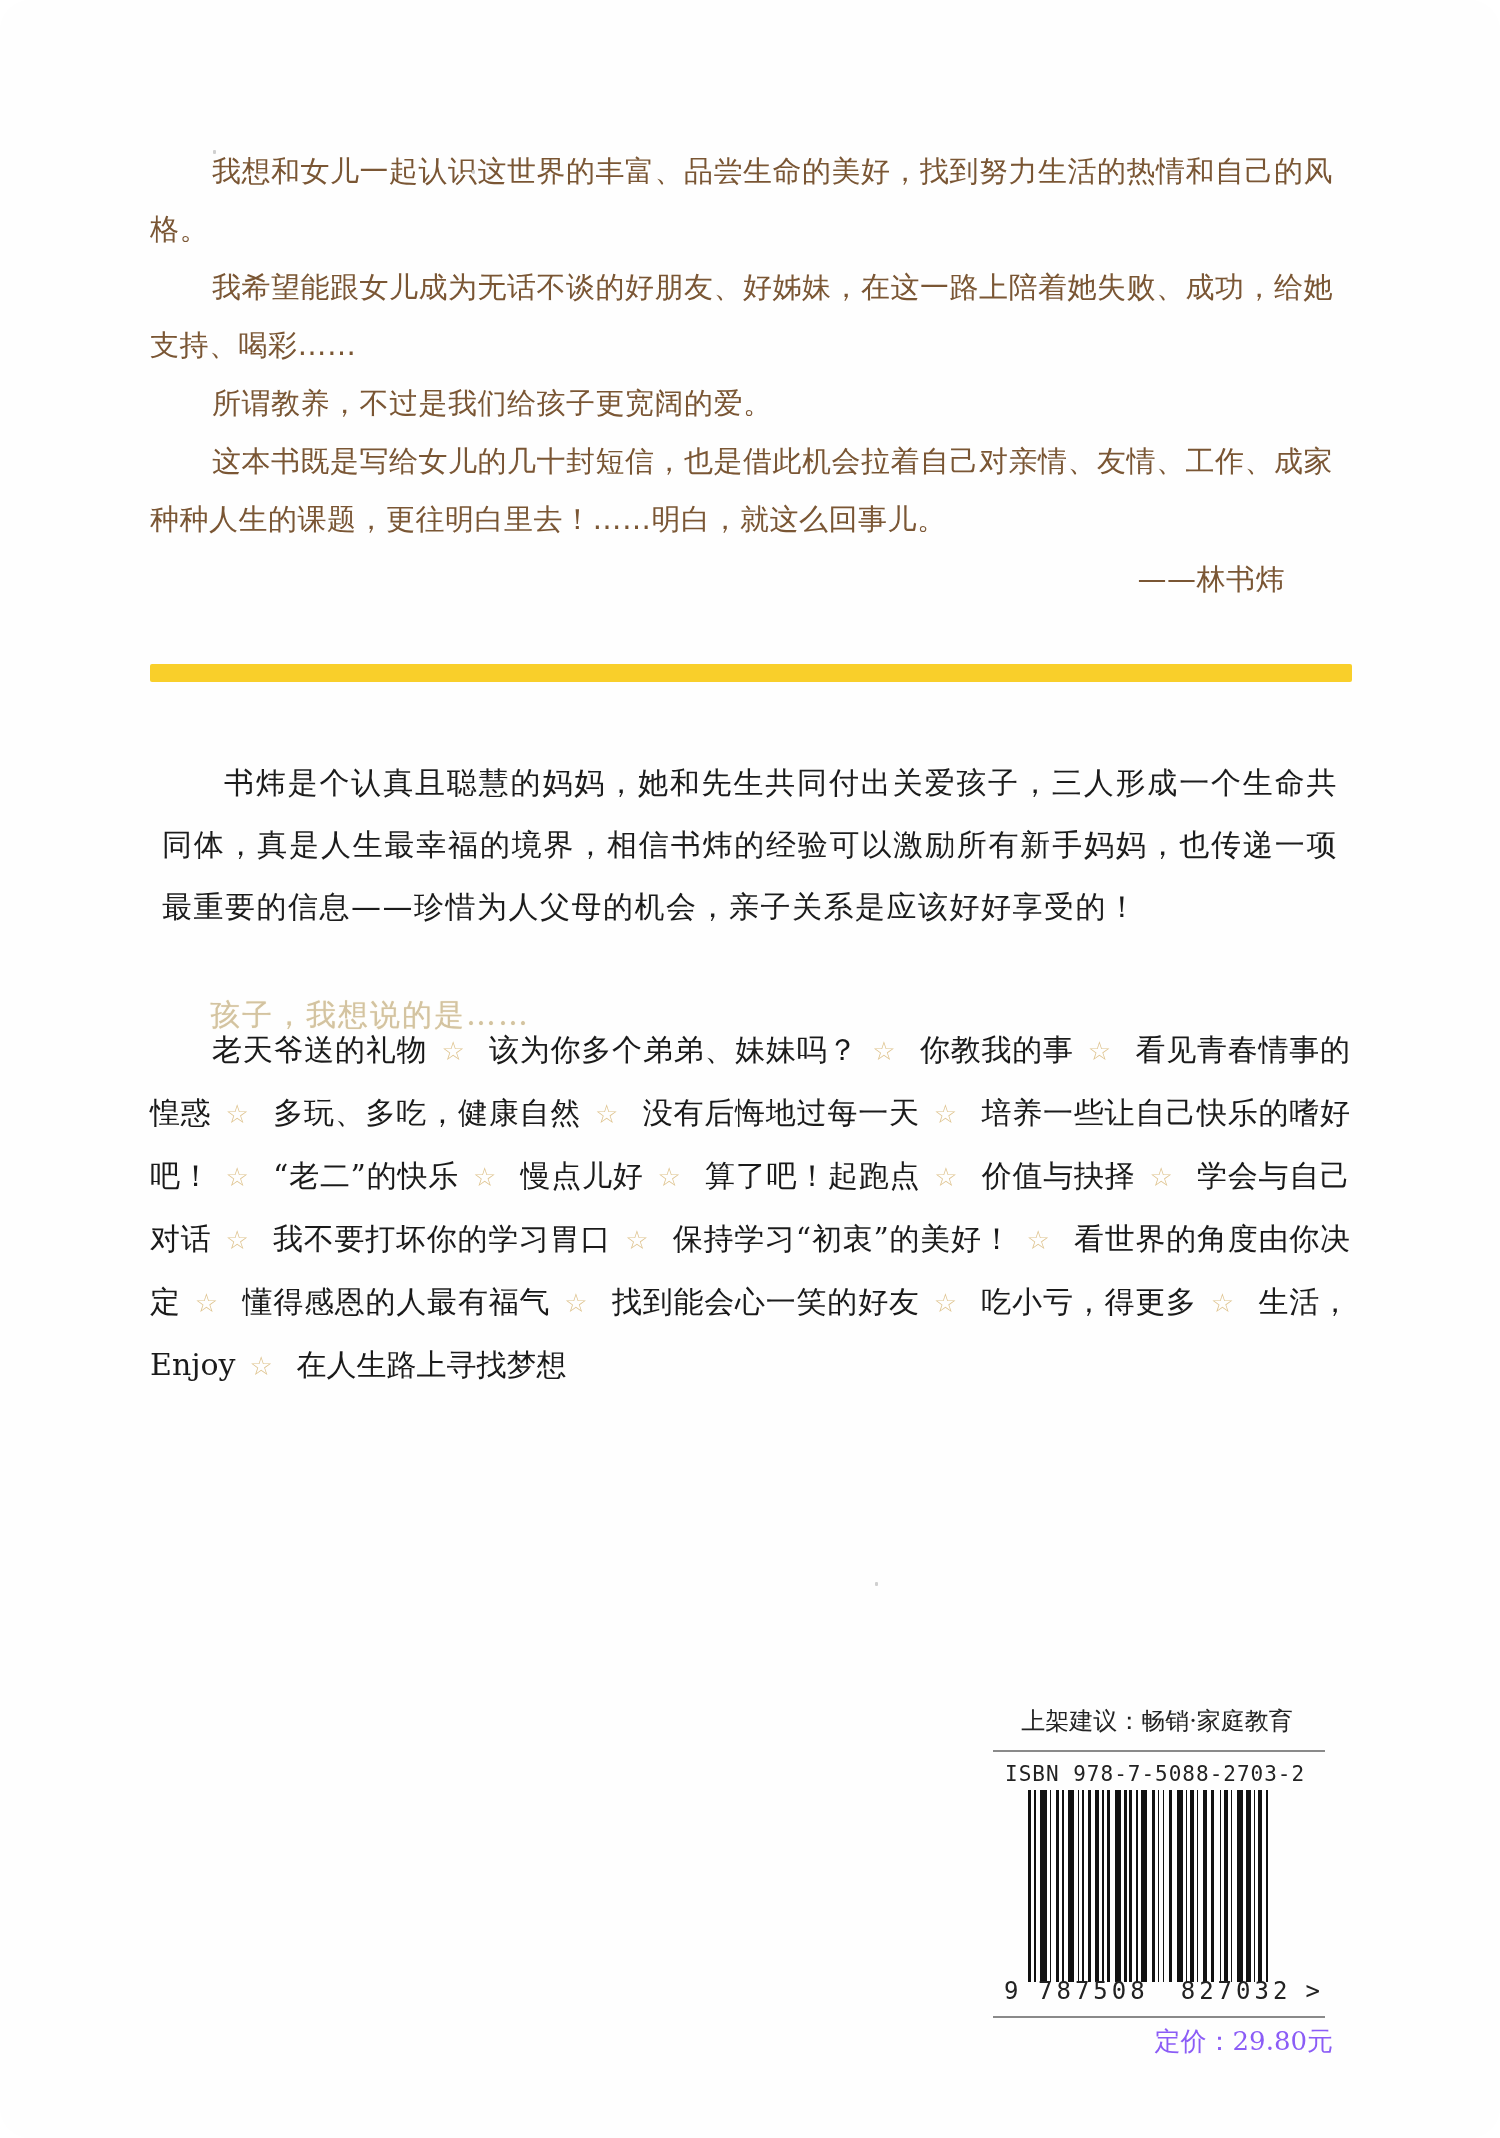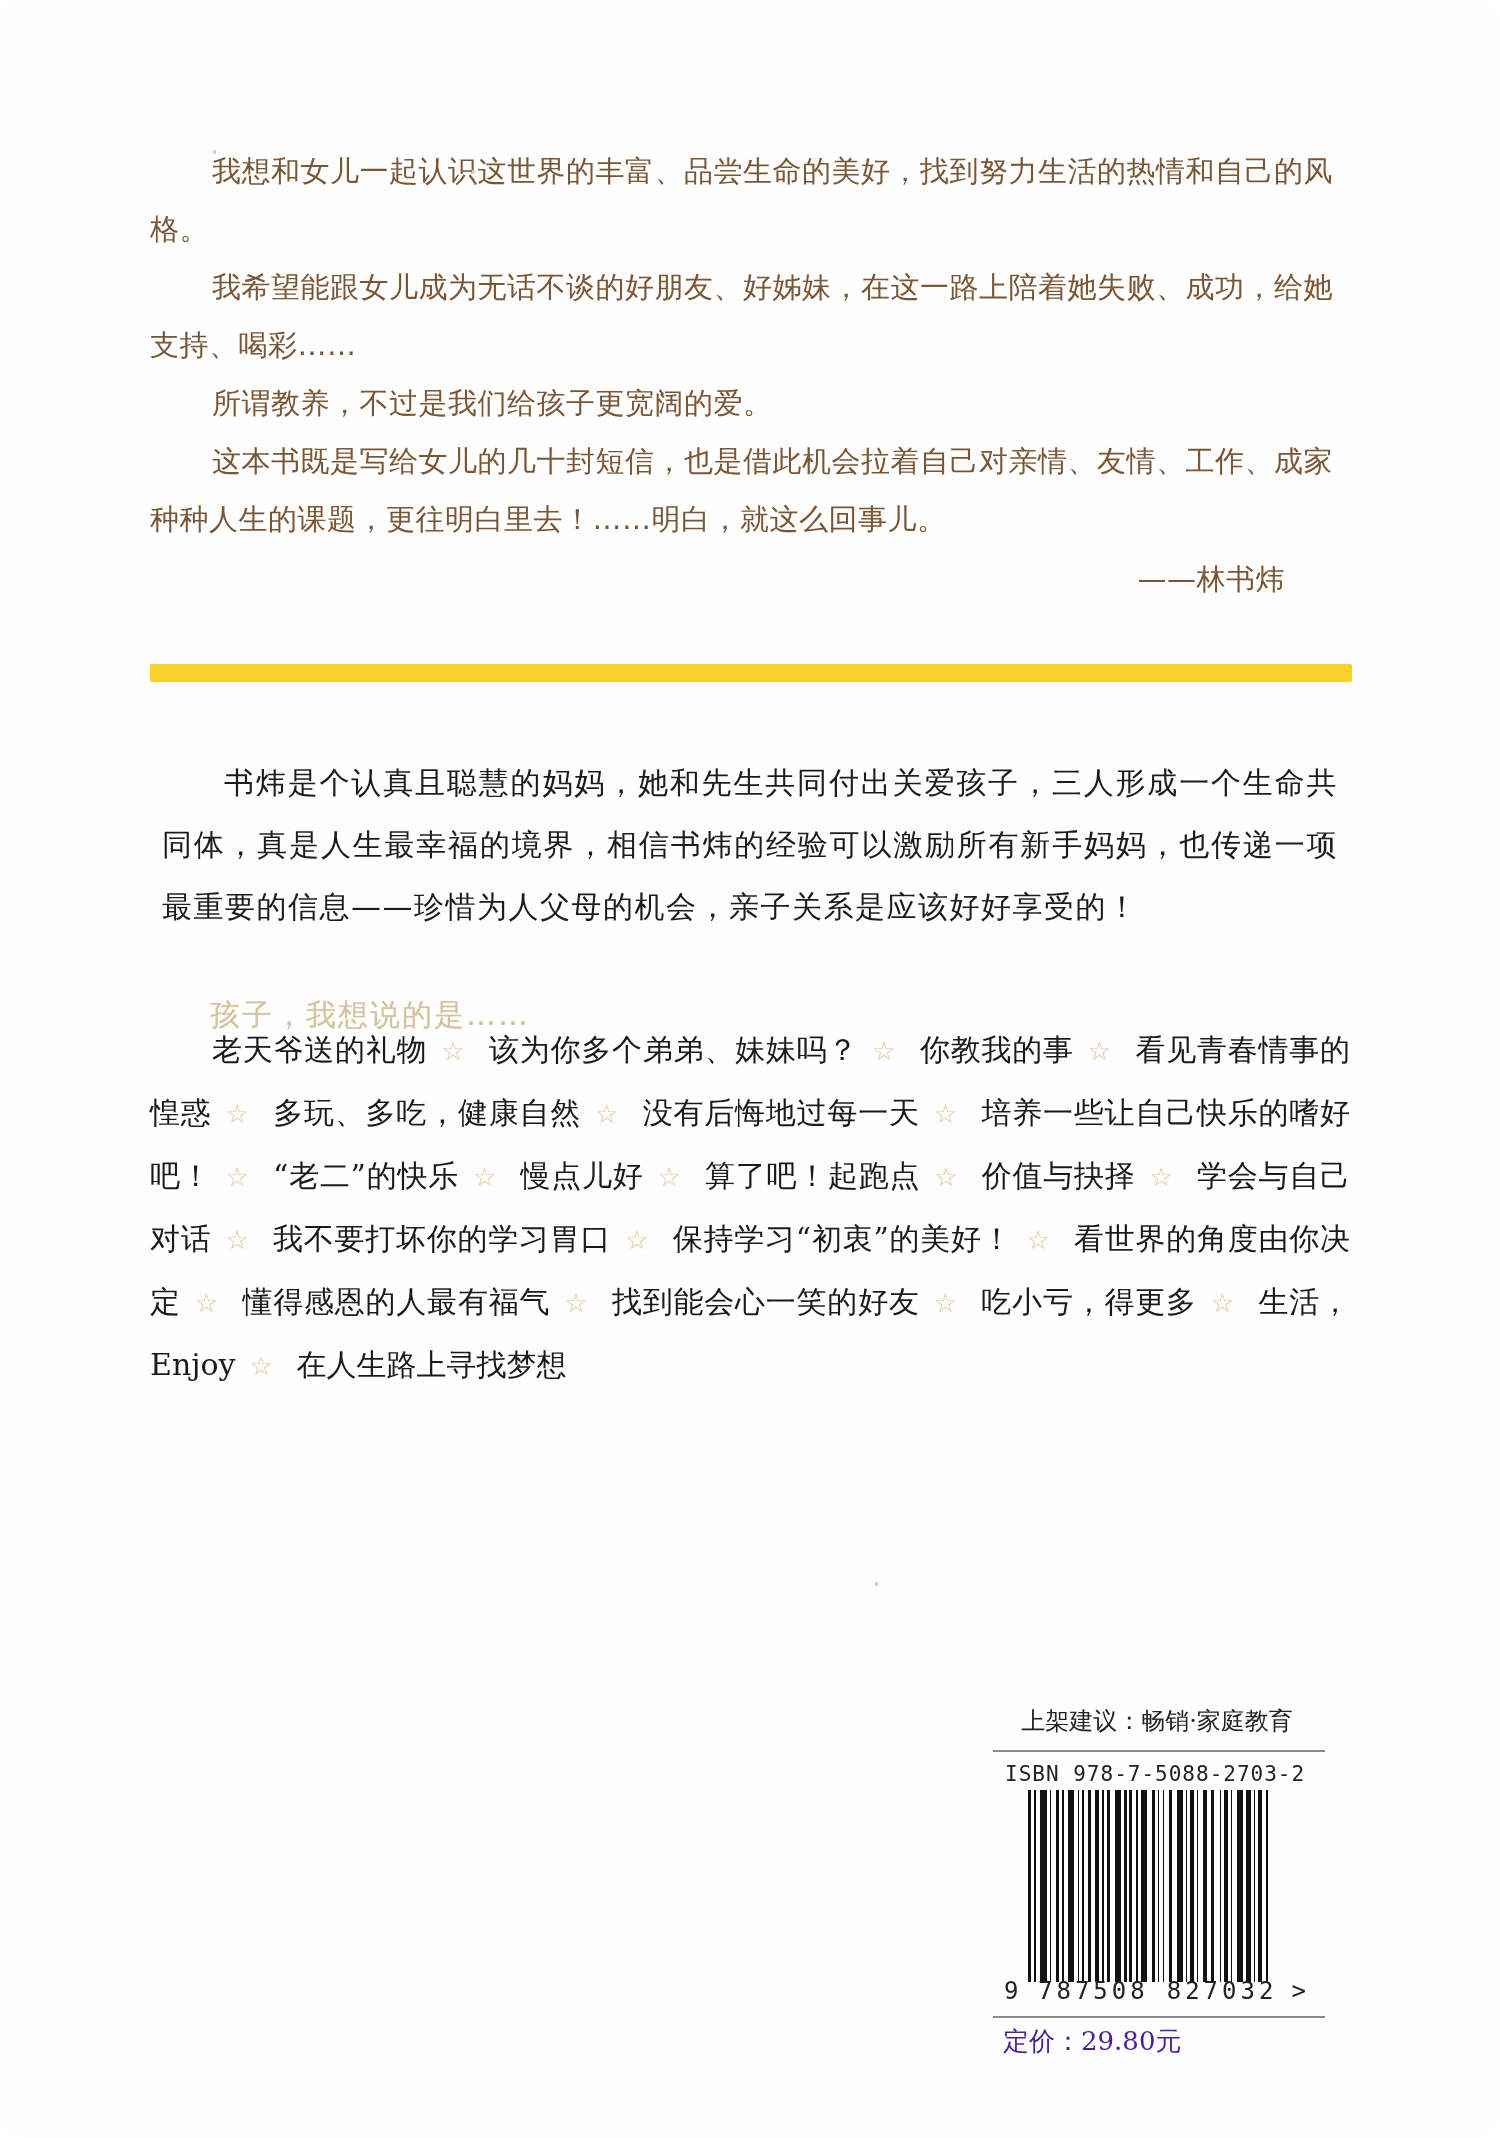--- a/index.html
+++ b/index.html
@@ -50,24 +50,24 @@
             letter-spacing: 1px; }
     .barcode { position: absolute; left: 1028px; top: 1790px; width: 260px; height: 192px;
                display: flex; align-items: stretch; }
     .barcode span { display: block; background: #111; height: 100%; }
     .barcode span.gap { background: transparent; }
     .bar-digits { position: absolute; left: 1004px; top: 1977px; width: 320px;
                   font-family: "DejaVu Sans Mono", monospace; font-size: 24px; color: #222;
                   letter-spacing: 4px; background: transparent; }
     .bar-digits .d1 { display: inline-block; width: 28px; }
     .bar-digits .g1 { display: inline-block; margin-left: 6px; }
-    .bar-digits .g2 { display: inline-block; margin-left: 18px; }
+    .bar-digits .g2 { display: inline-block; margin-left: 32px; }
     .bar-digits .arrow { display: inline-block; margin-left: 14px; }
-    .price { position: absolute; left: 1003px; top: 2024px; width: 330px; text-align: left;
-             font-family: "DejaVu Serif", serif; font-size: 26px; color: #4c1d95; }
+    .price { position: absolute; left: 1003px; top: 2024px; width: 330px; text-align: right;
+             font-family: "DejaVu Serif", serif; font-size: 26px; color: #8b5cf6; }
 
     .speck { position: absolute; width: 3px; height: 4px; background: #d0d0d0; border-radius: 1px; }
   </style>
 </head>
 <body>
 
 <div class="page">
 
   <div class="quote">
     <p class="indent">我想和女儿一起认识这世界的丰富、品尝生命的美好，找到努力生活的热情和自己的风格。</p>

